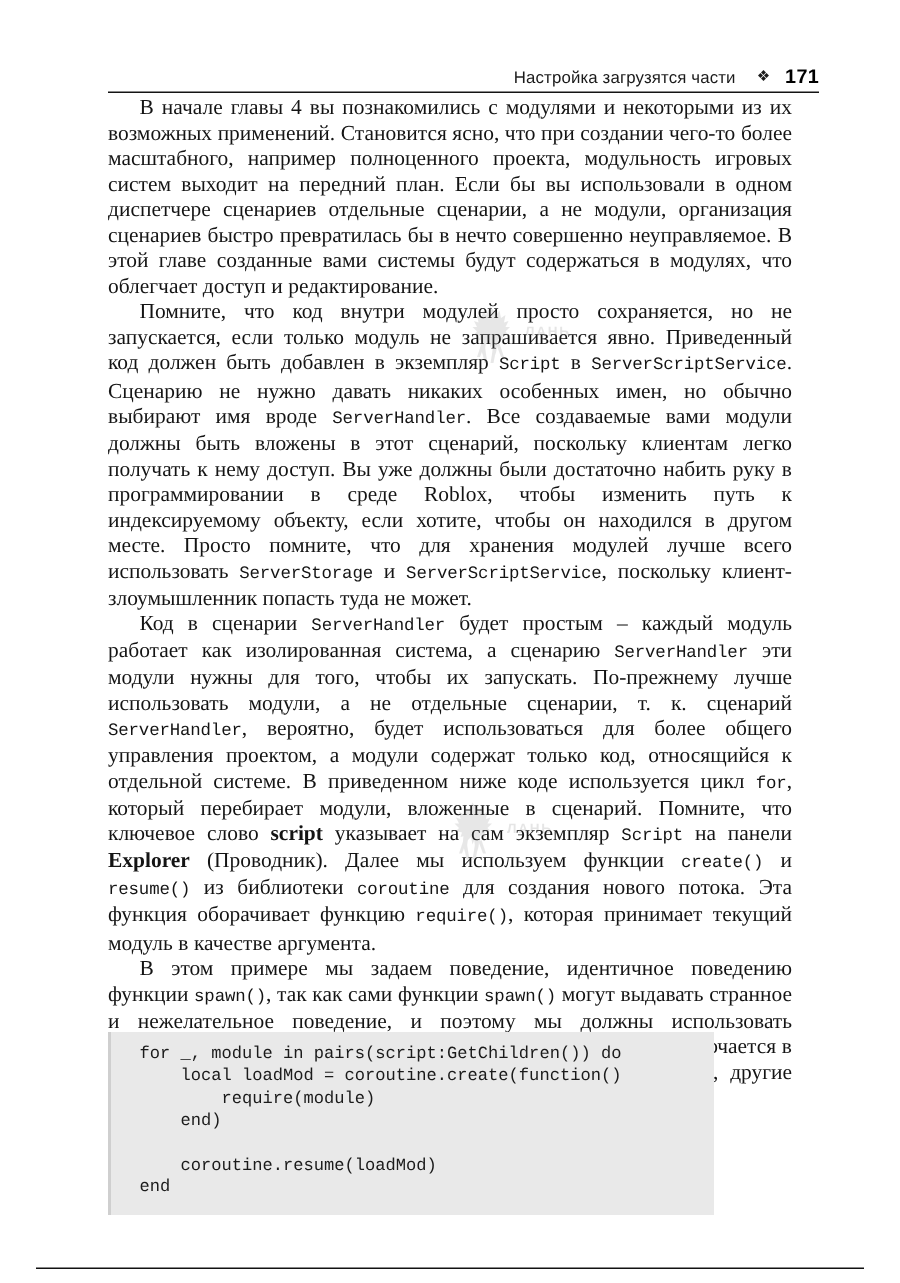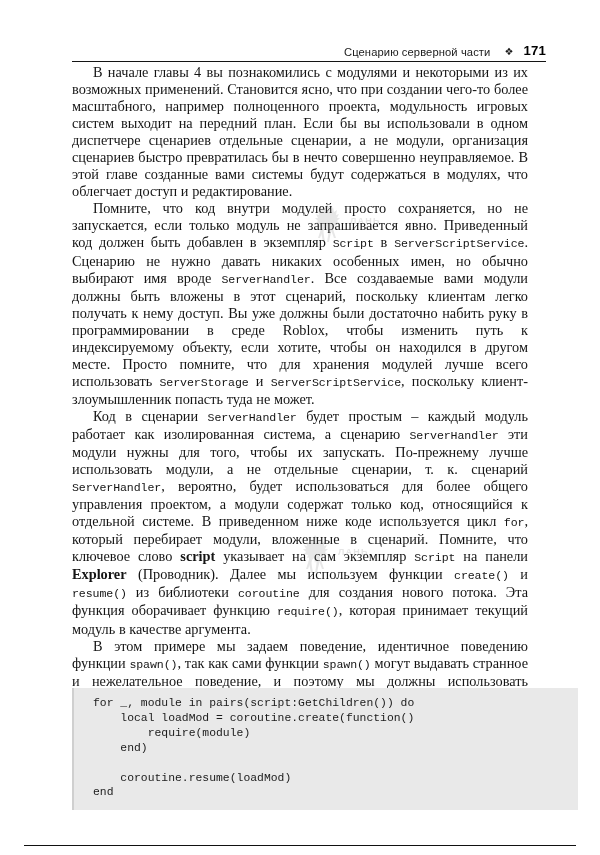--- a/index.html
+++ b/index.html
@@ -79,21 +79,21 @@
   }
   b, .bold {
     font-weight: bold;
   }
 
   
   .codeblock {
     position: absolute;
     left: 72px;
     top: 688px;
-    width: 506px;
+    width: 404px;
     background: #e9e9e9;
     border-left: 2px solid #cfcfcf;
     box-sizing: border-box;
     padding: 8px 0 10px 0;
   }
   .codeblock pre {
     margin: 0;
     padding: 0 0 0 19px;
     font-family: "Liberation Mono", "DejaVu Sans Mono", monospace;
     font-size: 11.4px;
@@ -133,21 +133,21 @@
   }
   #wm-1 { left: 304px; top: 199px; }
   #wm-2 { left: 292px; top: 530px; }
 </style>
 </head>
 <body>
 
 <div class="page">
 
   <div class="header">
-    <span class="header-title">Сценарию серверной части</span>
+    <span class="header-title">Настройка загрузятся части</span>
     <span class="header-orn">❖</span>
     <span class="header-page">171</span>
   </div>
 
   <div class="body-col">
 
     <p class="para">
       <span>В начале главы 4 вы познакомились с модулями и некоторыми из их возможных применений. Становится ясно, что при создании чего-то более масштабного, например полноценного проекта, модульность игровых систем выходит на передний план. Если бы вы использовали в одном диспетчере сценариев отдельные сценарии, а не модули, организация сценариев быстро превратилась бы в нечто совершенно неуправляемое. В этой главе созданные вами системы будут содержаться в модулях, что облегчает доступ и редактирование.</span>
     </p>
 

